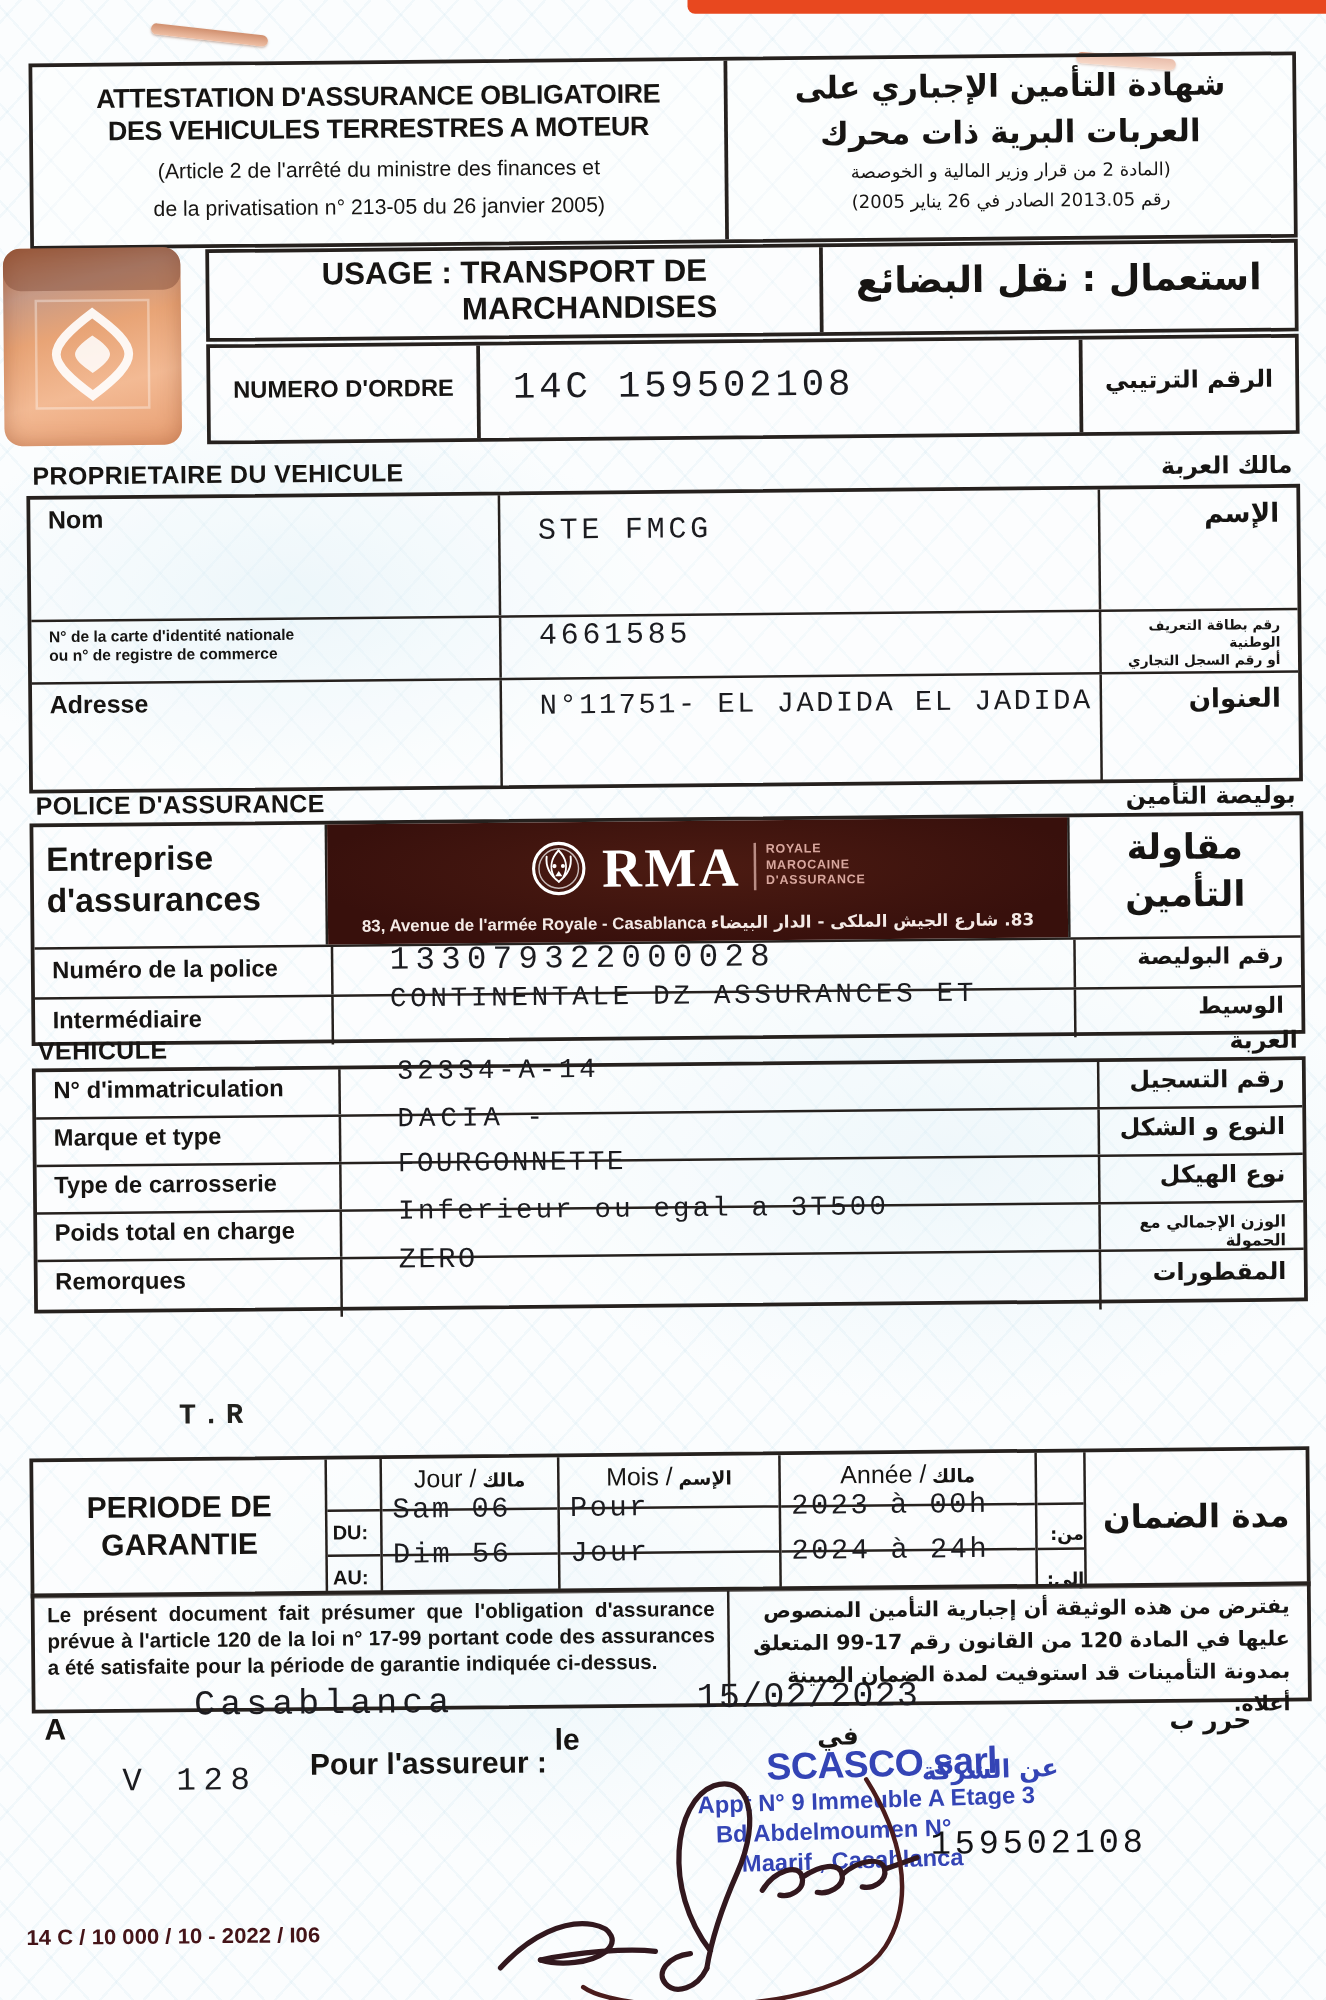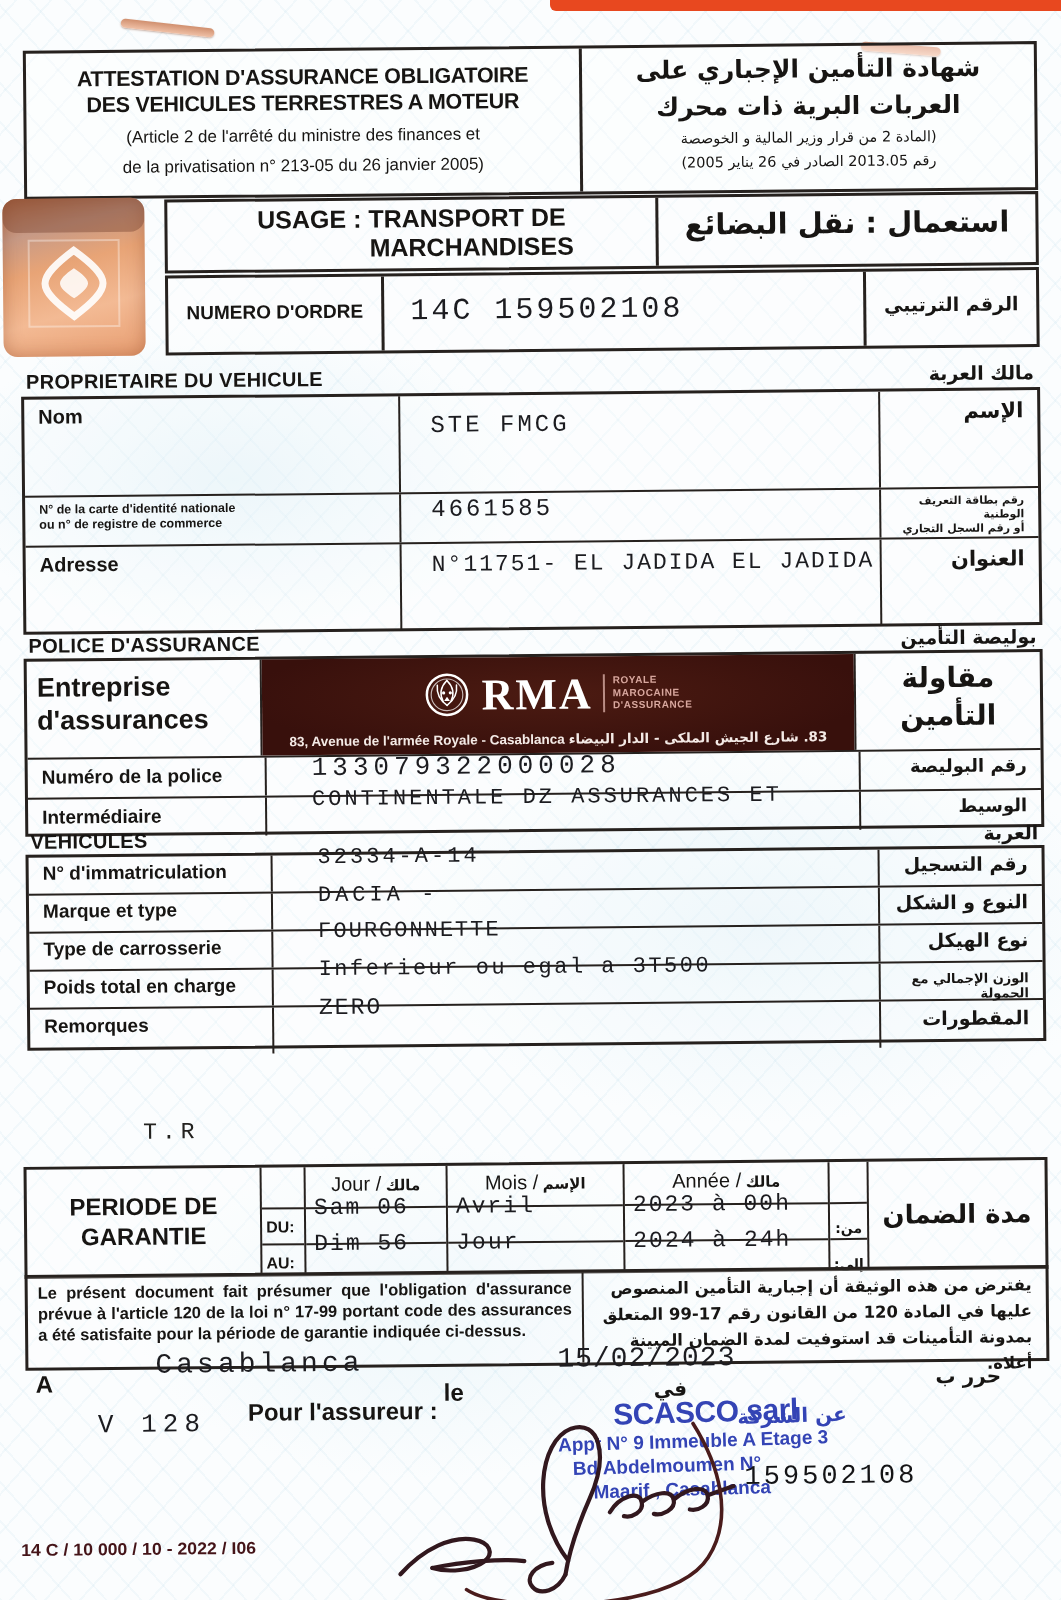--- a/index.html
+++ b/index.html
@@ -84,37 +84,37 @@
 
   
   .vehicle-table{top:850px;height:190px;}
   .ve-l{width:228px;border-right:2.5px solid #26211e;}
   .ve-v{width:605px;}
   .ve-a{flex:1;border-left:2.5px solid #26211e;}
   .ve-row{height:36px;} .ve-row-last{height:46px;}
   .ve-l div,.ve-l{font-size:19px;}
   .val{position:relative;display:inline-block;}
 
-  .tr-note{left:140px;top:1116px;font-size:23px;letter-spacing:5px;color:#23221f;}
+  .tr-note{left:140px;top:1116px;font-size:23px;letter-spacing:5px;color:#23221f;font-weight:bold;}
 
   
   .gt{left:20px;top:1162px;width:1018px;height:106px;border:3px solid #26211e;display:flex;background:rgba(255,255,255,.25);}
   .gt-col{border-right:2.5px solid #26211e;}
   .gt-label{width:233px;display:flex;flex-direction:column;justify-content:center;text-align:center;font-weight:bold;font-size:24px;line-height:30px;}
   .gt-duau{width:42px;}
   .gt-day{width:140px;} .gt-month{width:175px;} .gt-year{width:203px;} .gt-nar{width:37px;}
   .gt-arl{flex:1;display:flex;align-items:center;justify-content:center;font-weight:bold;font-size:26px;}
   .gt-h{height:34px;text-align:center;padding-top:6px;}
   .gt-h .ghf{font-weight:normal;font-size:20px;}
   .gt-h .gha{font-weight:bold;font-size:15px;}
   .gt-cell{height:36px;box-sizing:border-box;}
   .gt-cell.bt{border-top:2.5px solid #26211e;}
   .duau-lab{font-weight:bold;font-size:16px;padding:9px 0 0 4px;}
   .gv{position:relative;top:-14px;left:8px;font-size:23px;letter-spacing:2px;}
-  .nar-ar{font-size:14px;font-weight:bold;padding-top:16px;text-align:center;}
+  .nar-ar{font-size:14px;font-weight:bold;padding-top:16px;text-align:right;}
 
   
   .legal{left:20px;top:1270px;width:1018px;height:90px;border:3px solid #26211e;display:flex;background:rgba(255,255,255,.25);}
   .legal-fr{width:556px;border-right:2.5px solid #26211e;padding:5px 10px;box-sizing:border-box;
     font-weight:bold;font-size:16.5px;line-height:21px;text-align:justify;}
   .legal-ar{flex:1;padding:4px 14px;box-sizing:border-box;font-weight:bold;font-size:16.5px;line-height:26px;text-align:right;}
 
   
   .iss-a{left:30px;top:1366px;font-size:24px;font-weight:bold;}
   .iss-city{left:150px;top:1346px;font-size:28px;letter-spacing:4px;}
@@ -263,21 +263,21 @@
         <div class="po-a c-ar ar" dir="rtl" style="font-size:18px;padding-top:4px;">رقم البوليصة</div>
       </div>
       <div class="row r-int bt">
         <div class="po-l c-label" style="font-size:19px;padding-top:7px;">Intermédiaire</div>
         <div class="po-v"><span class="val mono" style="top:-10px;left:45px;font-size:22px;letter-spacing:3px;white-space:nowrap;">CONTINENTALE DZ ASSURANCES ET</span></div>
         <div class="po-a c-ar ar" dir="rtl" style="font-size:18px;padding-top:4px;">الوسيط</div>
       </div>
     </div>
 
     <div class="sec-head abs" style="top:826px;">
-      <span class="fr">VEHICULES</span>
+      <span class="fr">VEHICULE</span>
       <span class="arr ar" dir="rtl">العربة</span>
     </div>
     <div class="tbl vehicle-table abs">
       <div class="row ve-row">
         <div class="ve-l c-label" style="padding-top:5px;">N° d'immatriculation</div>
         <div class="ve-v"><span class="val mono" style="top:-10px;left:45px;font-size:22px;letter-spacing:3px;">32334-A-14</span></div>
         <div class="ve-a c-ar ar" dir="rtl" style="font-size:19px;padding-top:4px;">رقم التسجيل</div>
       </div>
       <div class="row ve-row bt">
         <div class="ve-l c-label" style="padding-top:5px;">Marque et type</div>
@@ -319,21 +319,21 @@
           <span class="gha ar">مالك</span>
         </div>
         <div class="gt-cell bt"><span class="gv mono">Sam 06</span></div>
         <div class="gt-cell bt"><span class="gv mono">Dim 56</span></div>
       </div>
       <div class="gt-month gt-col">
         <div class="gt-h">
           <span class="ghf">Mois /</span>
           <span class="gha ar">الإسم</span>
         </div>
-        <div class="gt-cell bt"><span class="gv mono">Avril</span></div>
+        <div class="gt-cell bt"><span class="gv mono">Pour</span></div>
         <div class="gt-cell bt"><span class="gv mono">Jour</span></div>
       </div>
       <div class="gt-year gt-col">
         <div class="gt-h">
           <span class="ghf">Année /</span>
           <span class="gha ar">مالك</span>
         </div>
         <div class="gt-cell bt"><span class="gv mono" style="white-space:nowrap;">2023 à 00h</span></div>
         <div class="gt-cell bt"><span class="gv mono" style="white-space:nowrap;">2024 à 24h</span></div>
       </div>

